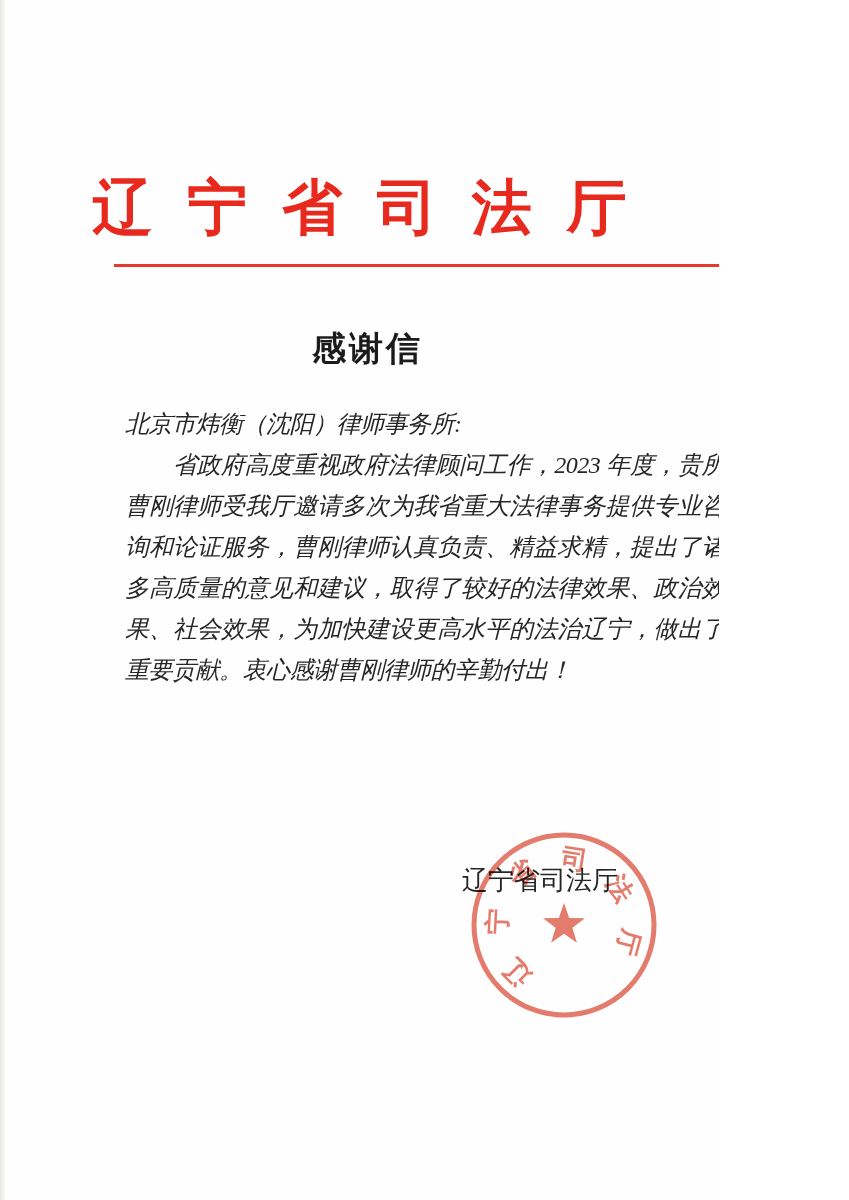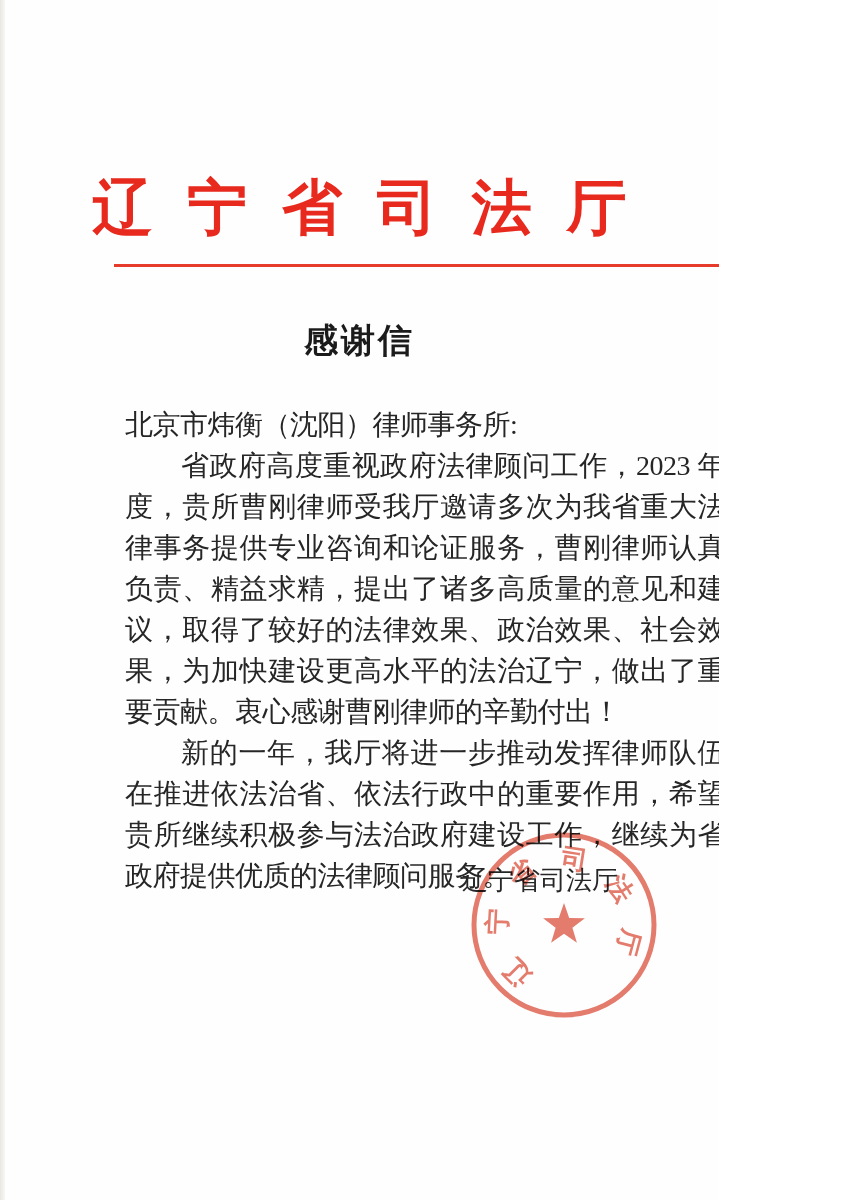--- a/index.html
+++ b/index.html
@@ -42,37 +42,38 @@
     left: 114px;
     width: 621px;
     height: 3px;
     background: var(--rule-red, #e63a2b);
   }
   .letter-title {
     position: absolute;
     top: 318px;
     left: 0;
     width: 100%;
-    margin: 0;
+    margin: 8px;
     text-align: center;
     font-size: 34px;
     font-weight: bold;
     letter-spacing: 3px;
     color: #1b1b1b;
   }
   .letter-body {
     position: absolute;
     top: 404px;
     left: 125px;
     width: 600px;
-    font-size: 28px;
+    font-size: 24px;
     line-height: 41px;
     letter-spacing: -0.5px;
     text-align: justify;
     text-justify: inter-ideograph;
+    font-style: italic;
   }
   .letter-body p {
     margin: 0;
   }
   .letter-body p.indent {
     text-indent: 2em;
   }
   .signature-block {
     position: absolute;
     top: 858px;
@@ -108,21 +109,20 @@
 
   <div class="letterhead">辽宁省司法厅</div>
 
   <div class="red-rule"></div>
 
   <h1 class="letter-title">感谢信</h1>
 
   <div class="letter-body">
     <p>北京市炜衡（沈阳）律师事务所:</p>
     <p class="indent">省政府高度重视政府法律顾问工作，2023 年度，贵所曹刚律师受我厅邀请多次为我省重大法律事务提供专业咨询和论证服务，曹刚律师认真负责、精益求精，提出了诸多高质量的意见和建议，取得了较好的法律效果、政治效果、社会效果，为加快建设更高水平的法治辽宁，做出了重要贡献。衷心感谢曹刚律师的辛勤付出！</p>
-    <p class="indent">新的一年，我厅将进一步推动发挥律师队伍在推进依法治省、依法行政中的重要作用，希望贵所继续积极参与法治政府建设工作，继续为省政府提供优质的法律顾问服务。</p>
   </div>
 
   <div class="signature-block">
     <div>辽宁省司法厅</div>
   </div>
 
   <svg class="seal" viewBox="0 0 240 240">
     <circle cx="120" cy="120" r="90" fill="none" stroke="#dd5743" stroke-width="5"></circle>
     <path fill="#dd5743" d="M 120,98 L 125.2,112.9 L 140.9,113.2 L 128.4,122.7 L 132.9,137.8
              L 120,128.8 L 107.1,137.8 L 111.6,122.7 L 99.1,113.2 L 114.8,112.9 Z"></path>

